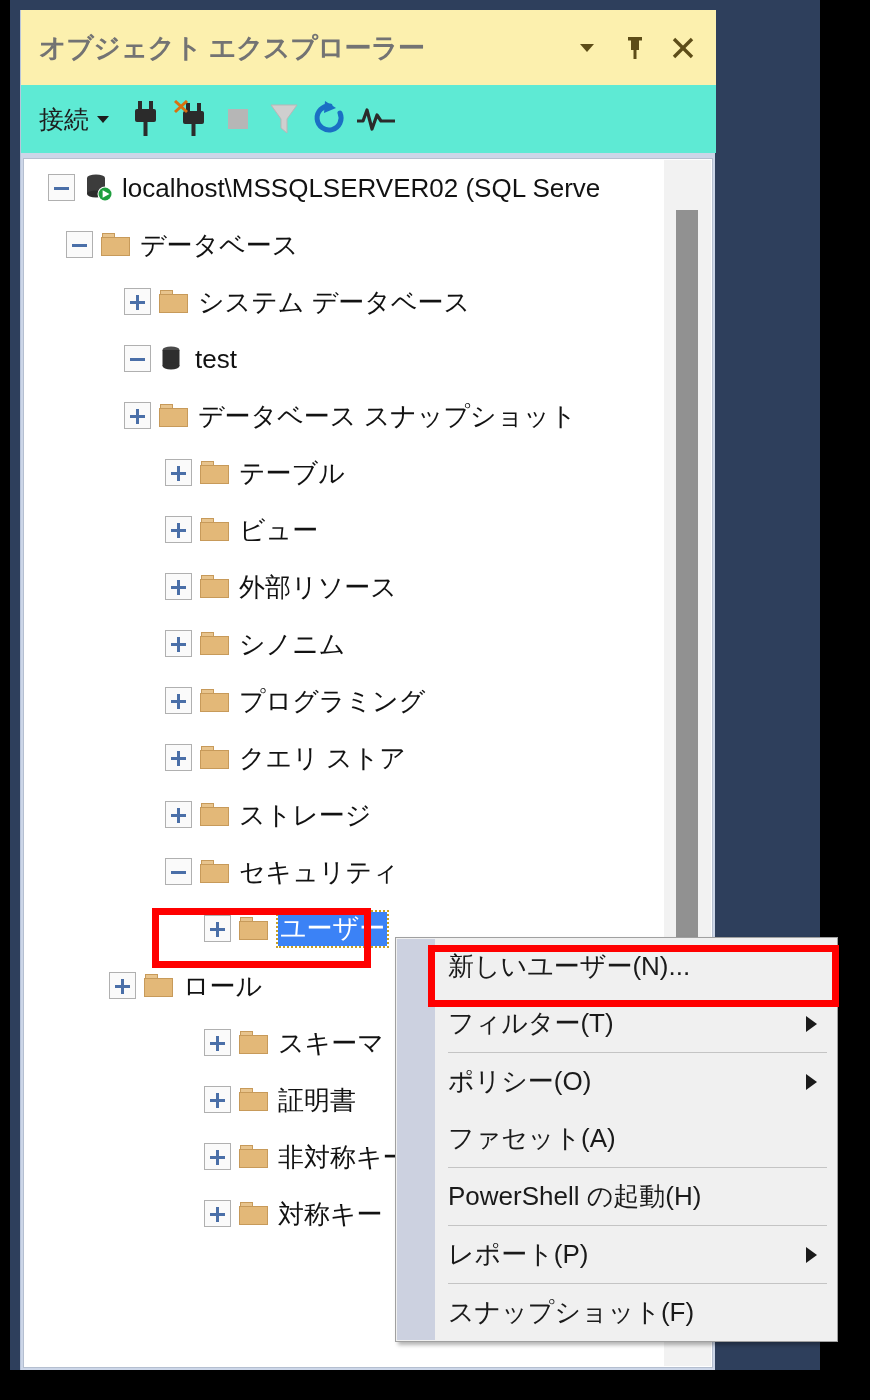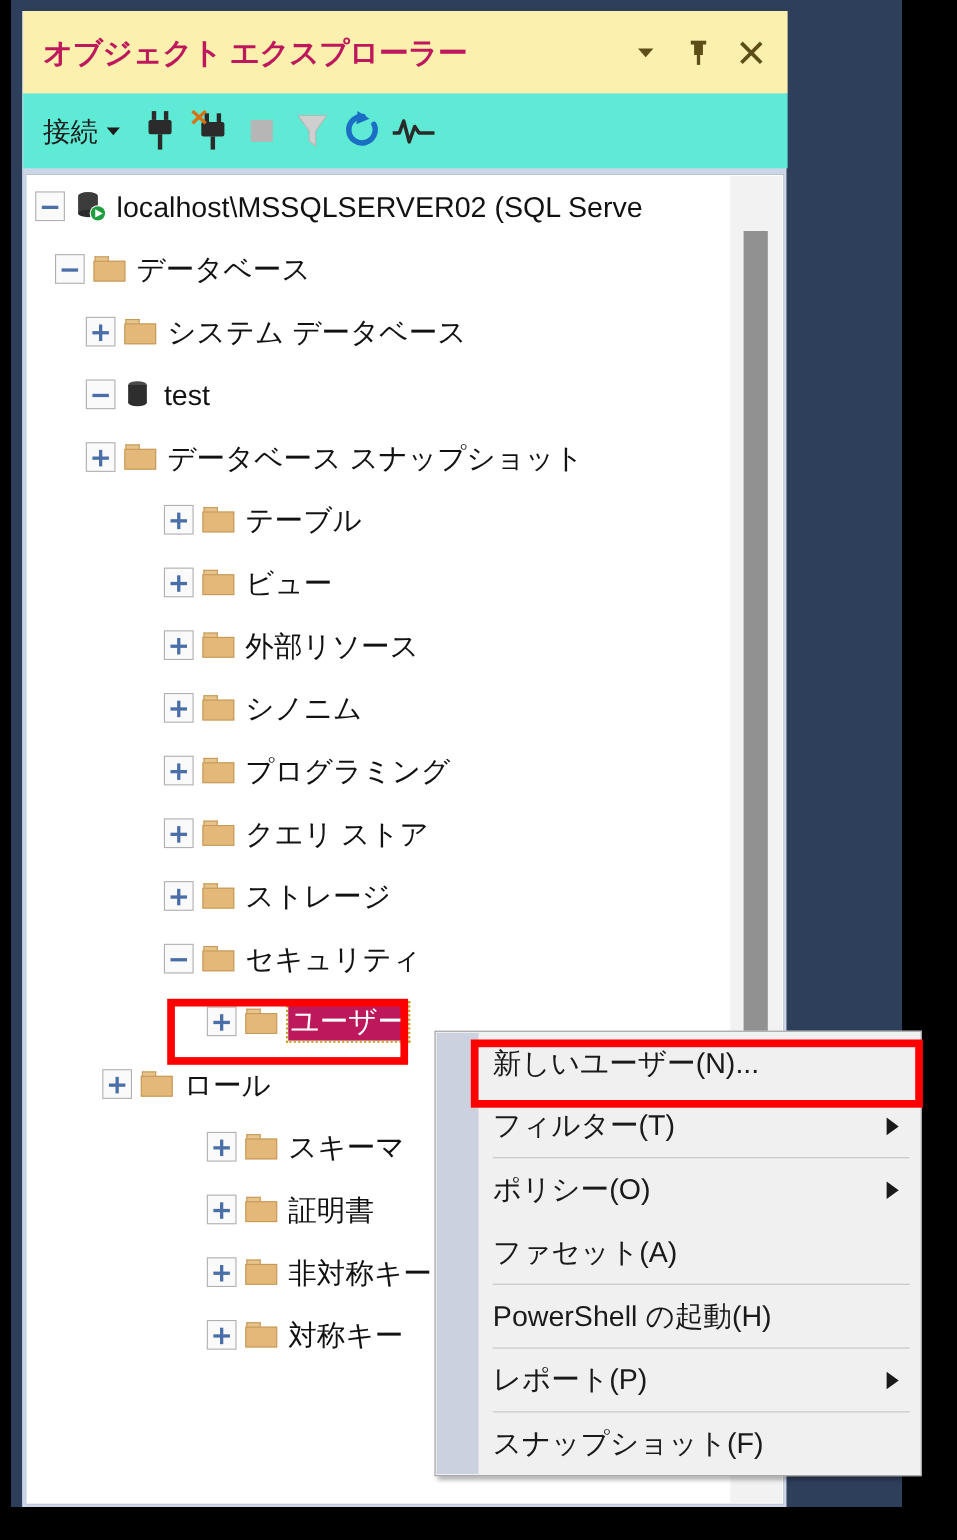--- a/index.html
+++ b/index.html
@@ -44,21 +44,21 @@
     height: 75px;
     background: #fcf0ae;
     display: flex;
     align-items: center;
     box-sizing: border-box;
     padding: 0 12px 0 18px;
   }
   #titlebar .title {
     font-size: 27px;
     font-weight: bold;
-    color: #be185d;
+    color: #737373;
     letter-spacing: -0.5px;
     white-space: nowrap;
     flex: 1;
   }
   #titlebar .tb-btns {
     display: flex;
     align-items: center;
     gap: 22px;
     padding-right: 8px;
   }
@@ -104,21 +104,21 @@
     top: 148px;
     width: 690px;
     height: 1210px;
     background: #ffffff;
     border: 1px solid #b5bfd0;
     box-sizing: border-box;
     overflow: hidden;
   }
   #treeinner {
     position: absolute;
-    left: 0; top: 0;
+    left: 16px; top: 0;
     width: 650px;
     height: 100%;
     overflow: hidden;
   }
 
   .trow {
     position: relative;
     height: 57px;
     display: flex;
     align-items: center;
@@ -184,31 +184,31 @@
     margin-right: 12px;
     position: relative;
   }
 
   .tlabel {
     font-size: 26px;
     color: #121212;
     line-height: 1;
   }
   .tlabel.sel {
-    background: #be185d;
+    background: #3b82f6;
     color: #ffffff;
     outline: 2px dotted #c8a020;
     outline-offset: 0px;
     padding: 3px 2px 5px 2px;
   }
 
   
   .i0 { padding-left: 8px; }
   .i1 { padding-left: 26px; }
-  .i2 { padding-left: 54px; }
+  .i2 { padding-left: 54px; margin-left: 30px; }
   .i3 { padding-left: 125px; }
 
   
   #vscroll {
     position: absolute;
     right: 1px;
     top: 1px;
     width: 47px;
     height: 1206px;
     background: #f2f2f2;

